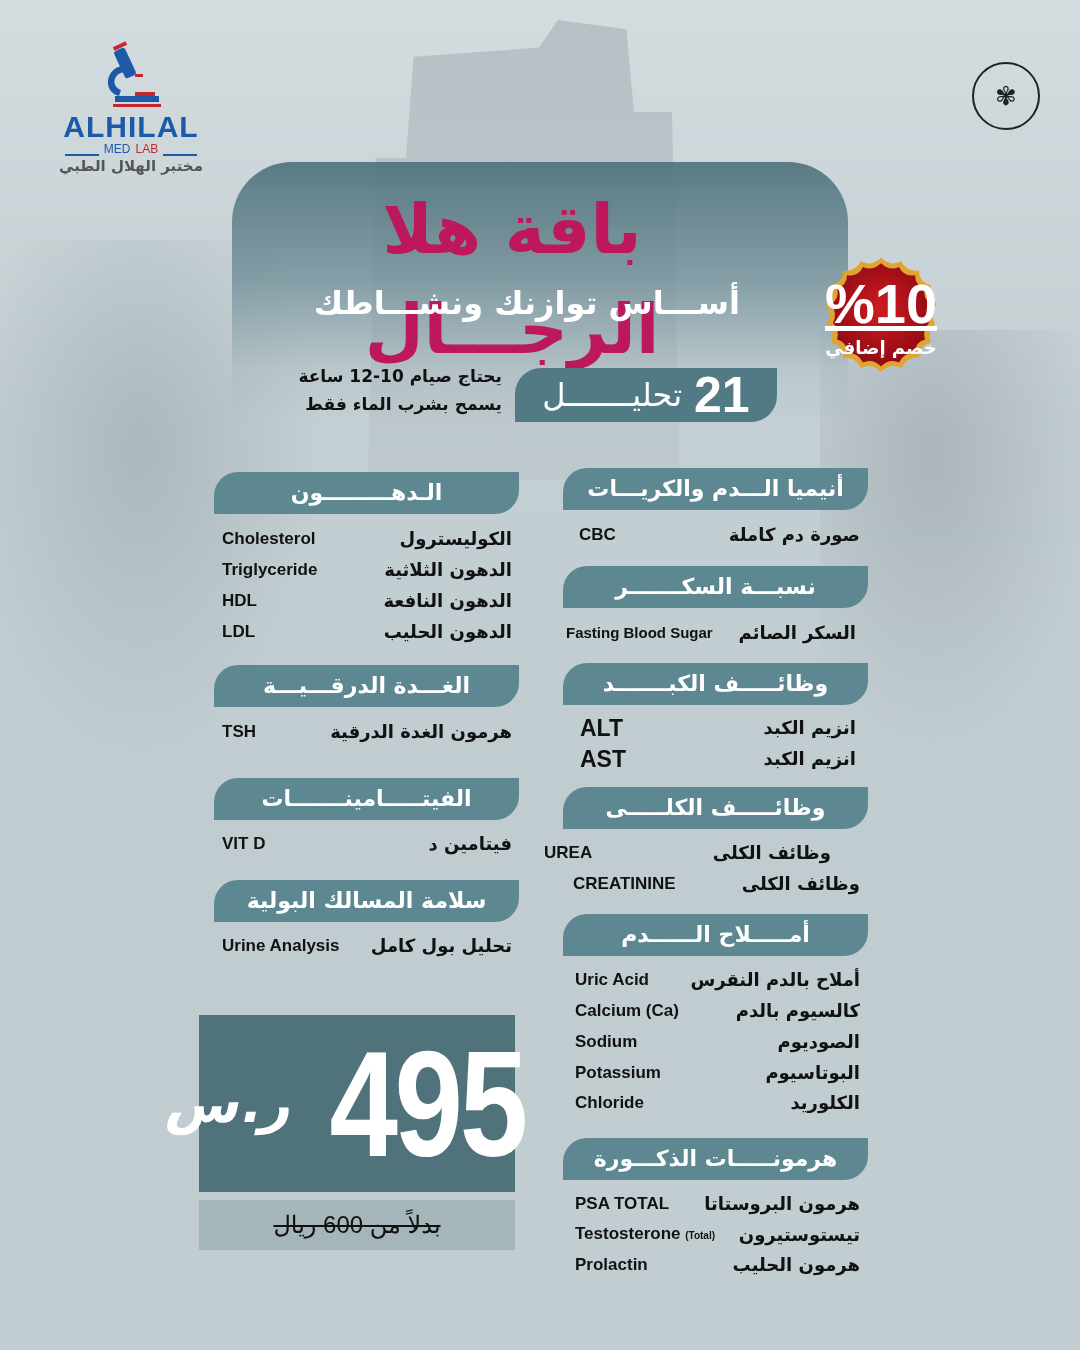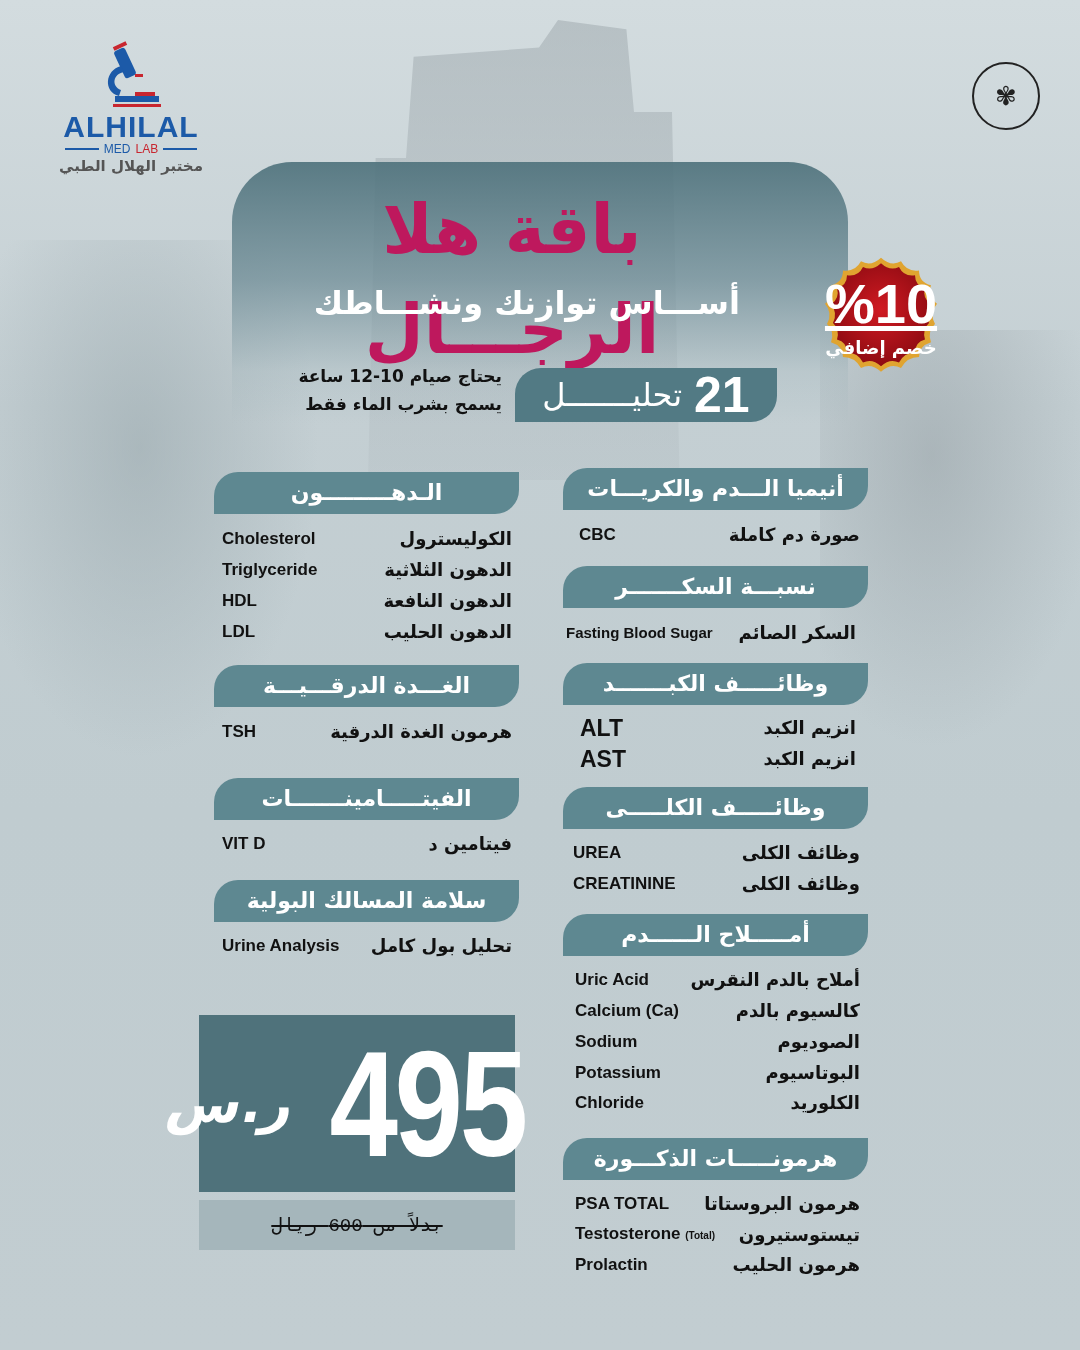--- a/index.html
+++ b/index.html
@@ -26,21 +26,21 @@
   }
   
   .logo { position: absolute; left: 56px; top: 40px; width: 150px; text-align: center; }
   .logo-scope { width: 80px; height: 72px; margin: 0 auto; position: relative; }
   .logo-scope svg { width: 80px; height: 72px; }
   .logo-name {
     font-family: "Liberation Sans", sans-serif; font-weight: 700; font-size: 30px;
     color: #1c5aa8; letter-spacing: 1px; line-height: 30px;
   }
   .logo-sub {
-    display: flex; align-items: center; justify-content: center; gap: 5px;
+    display: flex; align-items: flex-end; justify-content: center; gap: 5px;
     font-family: "Liberation Sans", sans-serif; font-size: 12px; color: #1c5aa8; line-height: 14px;
   }
   .logo-sub .ln { width: 34px; height: 2px; background: #1c5aa8; }
   .logo-sub .lab { color: #c8262f; }
   .logo-ar { font-size: 15px; color: #555; direction: rtl; line-height: 20px; font-weight: 700; }
 
   
   .founding { position: absolute; left: 800px; top: 62px; width: 245px; height: 80px; }
   .founding-text { position: absolute; left: 0; top: 4px; width: 160px; text-align: center; }
   .founding-ar { font-family: "DejaVu Serif", serif; font-size: 20px; font-weight: 700; direction: rtl; line-height: 24px; color: #111; }
@@ -124,22 +124,22 @@
   .price-currency { font-size: 54px; font-weight: 700; line-height: 60px; transform: skewX(-12deg); }
   .price-value {
     font-family: "Liberation Sans", sans-serif; font-weight: 700; font-size: 150px; line-height: 150px;
     letter-spacing: -4px; transform: scaleX(0.82); transform-origin: center;
   }
   .price-old {
     position: absolute; left: 199px; top: 1200px; width: 316px; height: 50px;
     background: #a5b6bb; display: flex; align-items: center; justify-content: center;
   }
   .price-old span {
-    font-size: 19px; direction: rtl; color: #111; text-decoration: line-through; text-decoration-thickness: 2px;
-    font-family: Liberation Mono, monospace;
+    font-size: 24px; direction: rtl; color: #111; text-decoration: line-through; text-decoration-thickness: 2px;
+    font-family: Liberation Sans, sans-serif;
   }
 </style>
 </head>
 <body>
 
 <div class="bg-deco bg-palm-left"></div>
 <div class="bg-deco bg-fort"></div>
 <div class="bg-deco bg-rock-right"></div>
 
 <div class="logo">
@@ -252,21 +252,21 @@
   <div class="row" style="top:713px; left:580px; width:276px">
     <span class="en big">ALT</span>
     <span class="ar">انزيم الكبد</span>
   </div>
   <div class="row" style="top:744px; left:580px; width:276px">
     <span class="en big">AST</span>
     <span class="ar">انزيم الكبد</span>
   </div>
 
   <div class="sec-head" style="top:787px">وظائـــــف الكلـــــى</div>
-  <div class="row" style="top:838px; left:573px; width:287px">
+  <div class="row" style="top:838px; left:544px; width:287px">
     <span class="en">UREA</span>
     <span class="ar">وظائف الكلى</span>
   </div>
   <div class="row" style="top:869px; left:573px; width:287px">
     <span class="en">CREATININE</span>
     <span class="ar">وظائف الكلى</span>
   </div>
 
   <div class="sec-head" style="top:914px">أمـــــلاح الــــــدم</div>
   <div class="row" style="top:965px">

